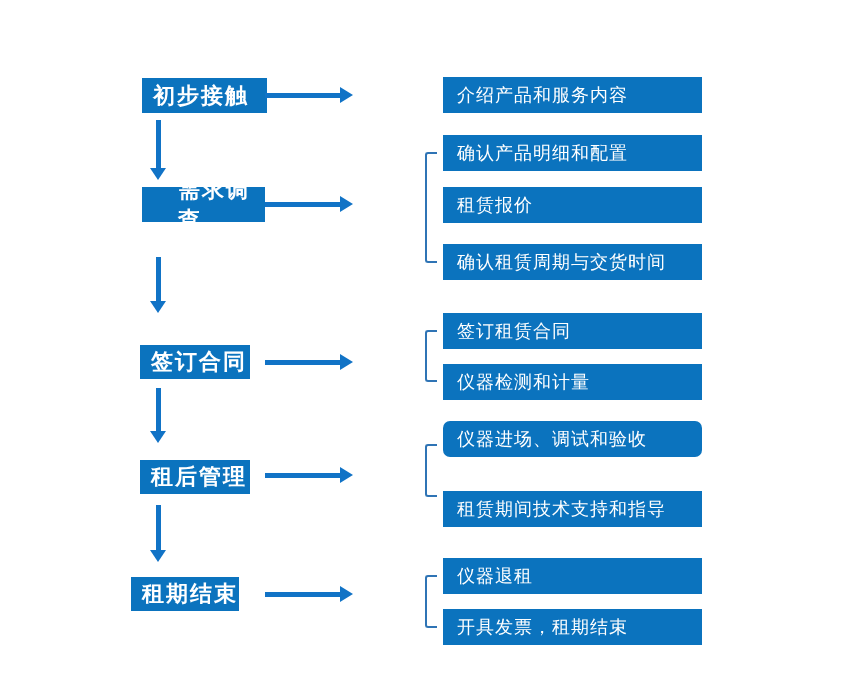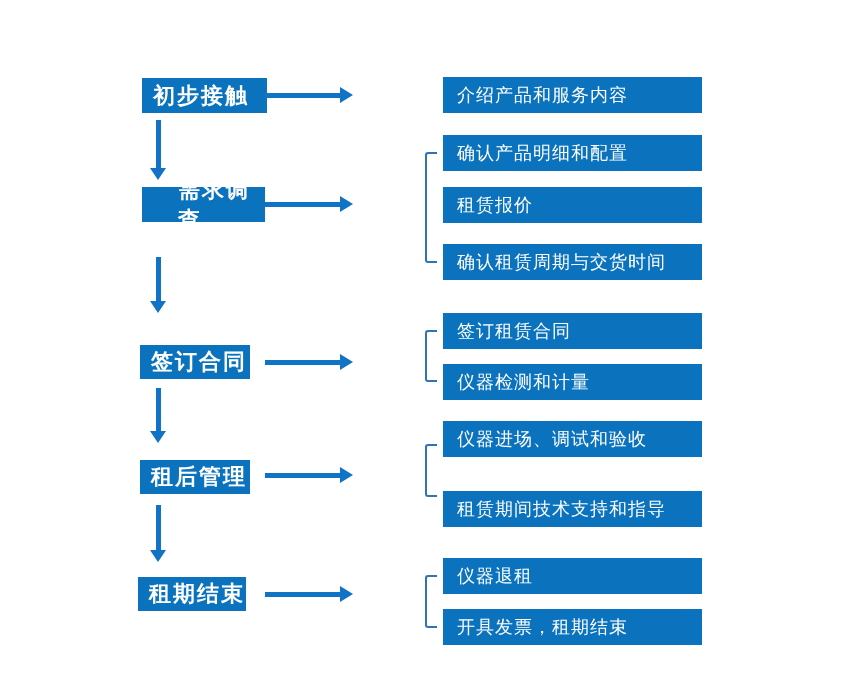--- a/index.html
+++ b/index.html
@@ -54,21 +54,21 @@
 </head>
 <body>
 
 <div class="canvas">
 
 
   <div class="stage-box" style="left:103px;top:78px;width:125px;">初步接触</div>
   <div class="stage-box" style="left:103px;top:187px;width:123px;padding-left:36px;">需求调查</div>
   <div class="stage-box" style="left:101px;top:345px;width:110px;height:34px;">签订合同</div>
   <div class="stage-box" style="left:101px;top:460px;width:110px;height:34px;">租后管理</div>
-  <div class="stage-box" style="left:99px;top:577px;width:108px;height:34px;">租期结束</div>
+  <div class="stage-box" style="left:92px;top:577px;width:108px;height:34px;">租期结束</div>
 
   <div class="v-arrow" style="top:120px;height:60px;">
     <div class="shaft"></div>
     <div class="head"></div>
   </div>
   <div class="v-arrow" style="top:257px;height:56px;">
     <div class="shaft"></div>
     <div class="head"></div>
   </div>
   <div class="v-arrow" style="top:388px;height:55px;">
@@ -105,18 +105,18 @@
   <div class="bracket" style="top:330px;height:52px;"></div>
   <div class="bracket" style="top:444px;height:53px;"></div>
   <div class="bracket" style="top:575px;height:53px;"></div>
 
   <div class="output-box" style="top:77px;">介绍产品和服务内容</div>
   <div class="output-box" style="top:135px;">确认产品明细和配置</div>
   <div class="output-box" style="top:187px;">租赁报价</div>
   <div class="output-box" style="top:244px;">确认租赁周期与交货时间</div>
   <div class="output-box" style="top:313px;">签订租赁合同</div>
   <div class="output-box" style="top:364px;">仪器检测和计量</div>
-  <div class="output-box" style="top:421px;">仪器进场、调试和验收</div>
+  <div class="output-box" style="top:421px;border-radius:7px;">仪器进场、调试和验收</div>
   <div class="output-box" style="top:491px;">租赁期间技术支持和指导</div>
   <div class="output-box" style="top:558px;">仪器退租</div>
   <div class="output-box" style="top:609px;">开具发票，租期结束</div>
 
 </div>
 
 </body></html>

